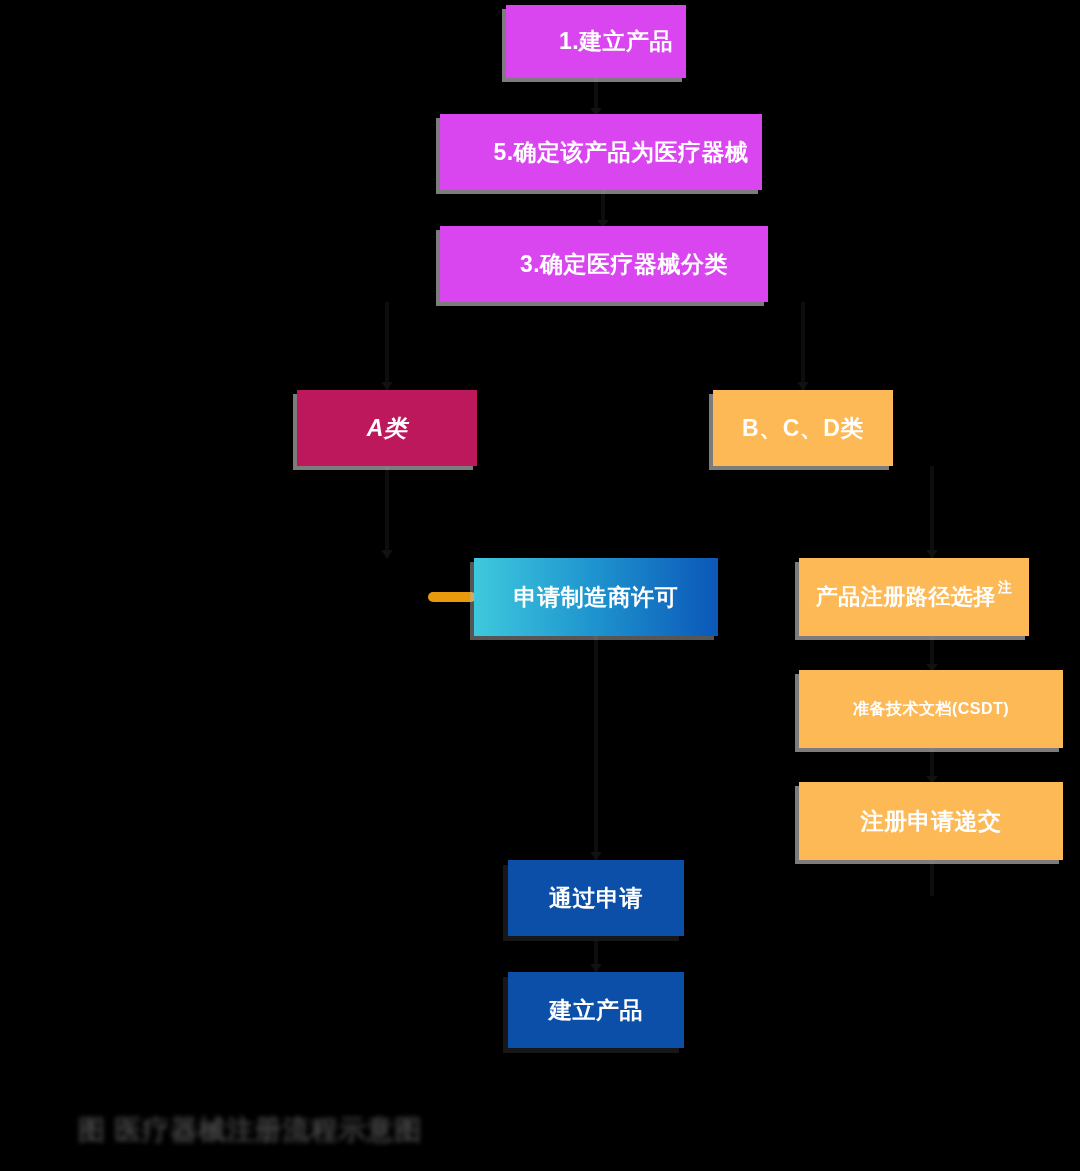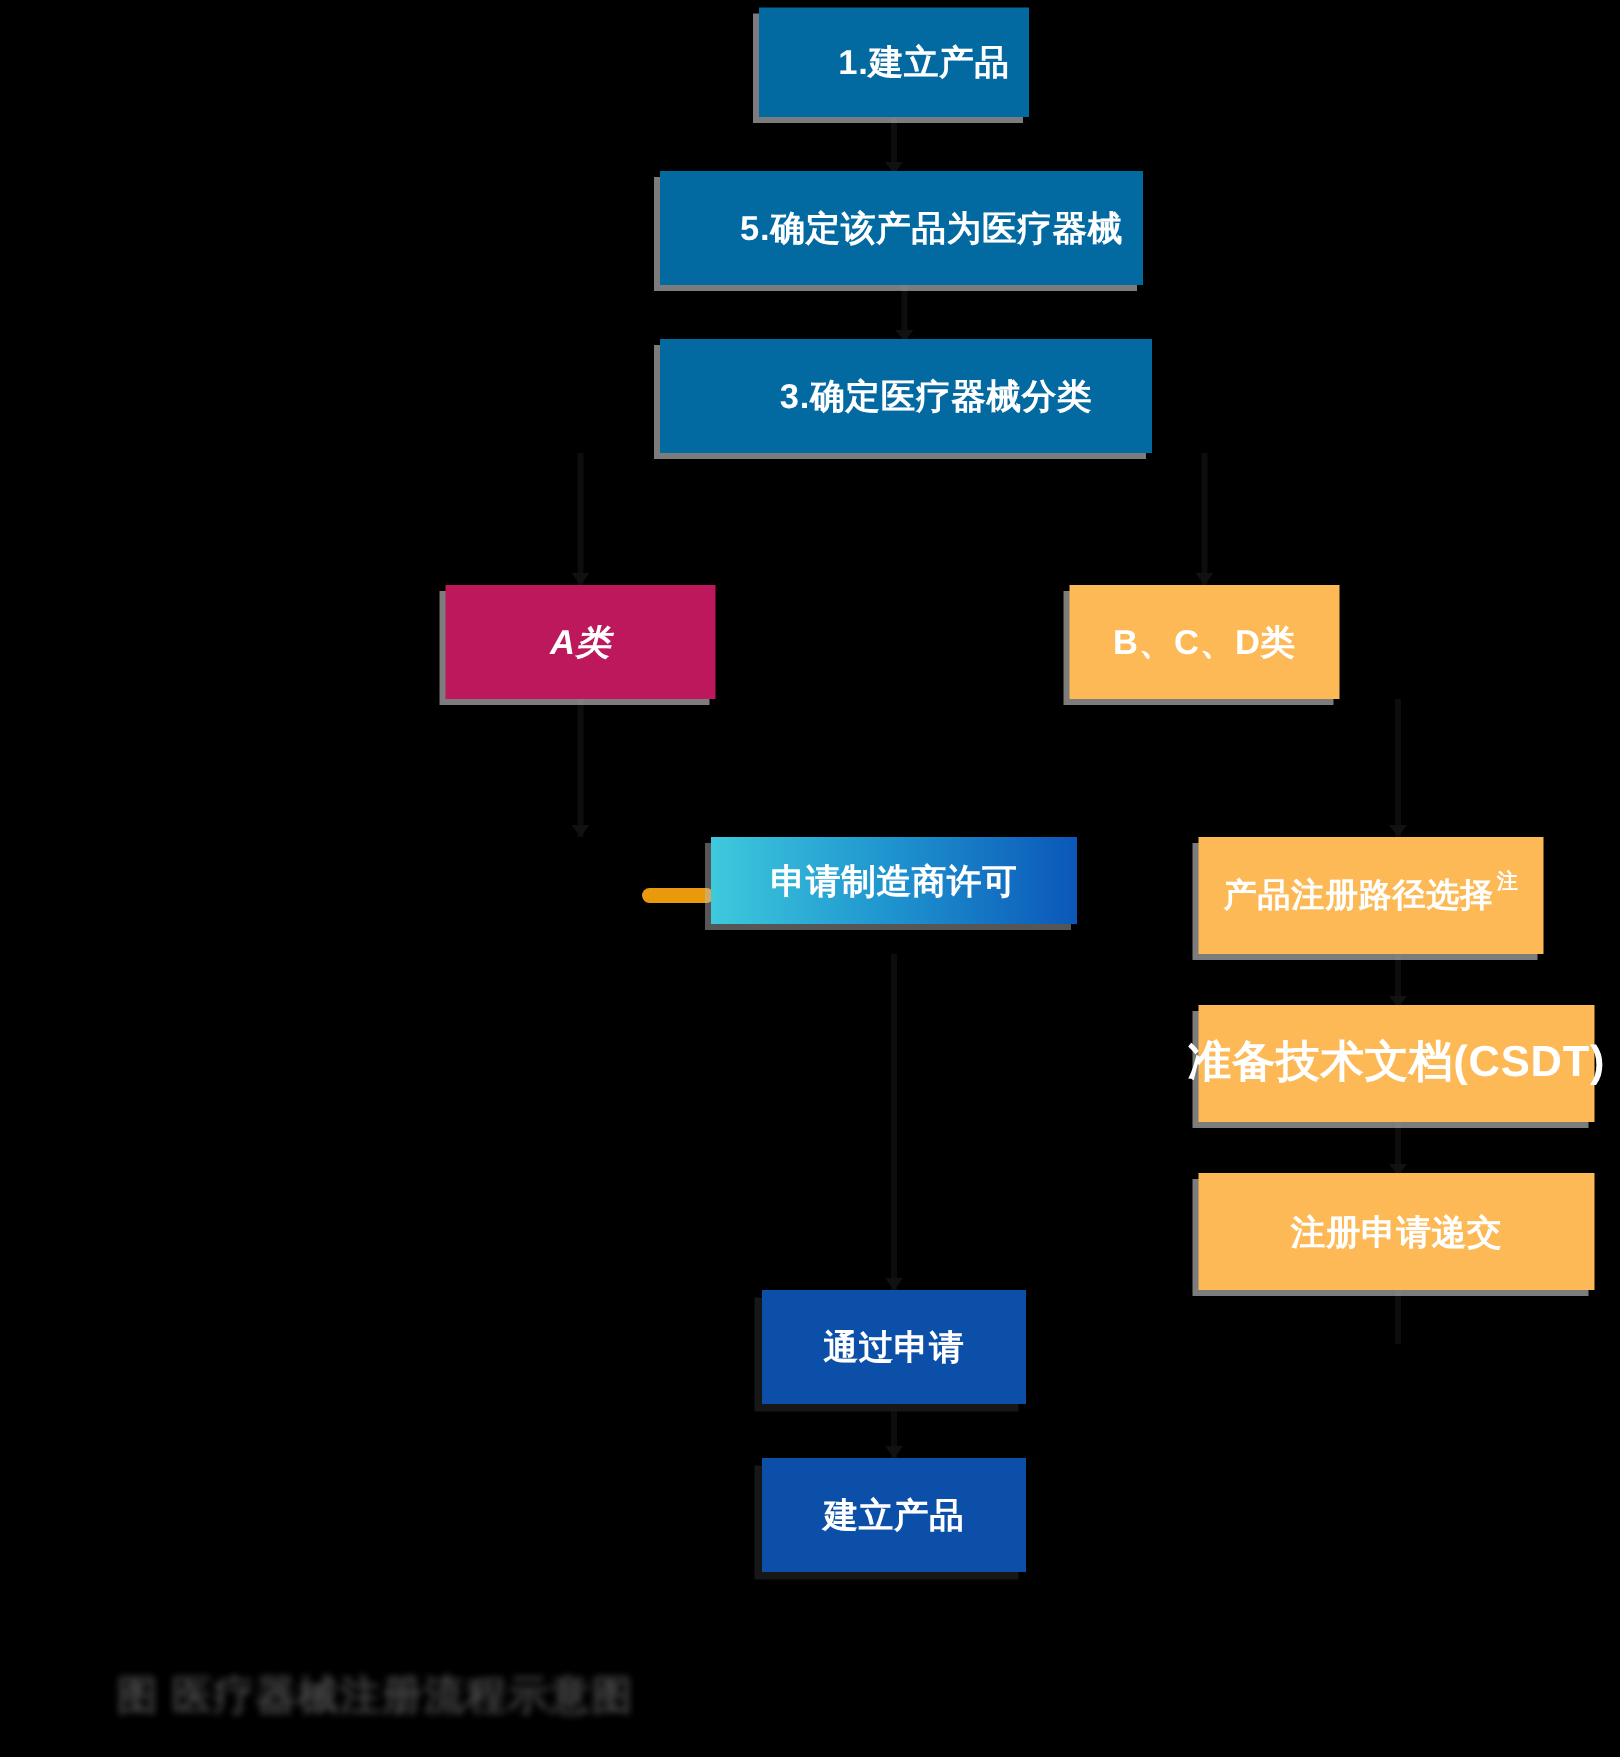--- a/index.html
+++ b/index.html
@@ -34,21 +34,21 @@
     white-space: nowrap;
     box-shadow: -4px 4px 0 0 rgba(200,200,200,0.62);
     filter: blur(0.2px);
   }
 
   .node .label {
     display: inline-block;
   }
 
   
-  .c-lightblue { background: #0369a1; padding-left: 40px; }
+  .c-lightblue { background: #d946ef; padding-left: 40px; }
   .c-gold      { background: #be185d; font-style: italic; }
   .c-orange    { background: #fcb955; }
   .c-grad      { background: linear-gradient(90deg, #3ec9dd 0%, #1f95cf 48%, #0b57b8 100%); box-shadow: -4px 4px 0 0 rgba(190,190,190,0.45); }
   .c-darkblue  { background: #0b4fa8; box-shadow: -5px 5px 0 0 rgba(25,25,25,0.9); }
 
   
   .conn {
     position: absolute;
     background: #0d0d0d;
   }
@@ -143,30 +143,30 @@
 
   <div class="node c-gold" style="left:297px; top:390px; width:180px; height:76px; font-size:23px;">
     <span class="label">A类</span>
   </div>
 
   <div class="node c-orange" style="left:713px; top:390px; width:180px; height:76px; font-size:23px;">
     <span class="label">B、C、D类</span>
   </div>
 
 
-  <div class="node c-grad" style="left:474px; top:558px; width:244px; height:58px; font-size:23px;">
+  <div class="node c-grad" style="left:474px; top:558px; width:244px; height:78px; font-size:23px;">
     <span class="label">申请制造商许可</span>
   </div>
 
   <div class="node c-orange" style="left:799px; top:558px; width:230px; height:78px; font-size:22px;text-align:right;">
     <span class="label">产品注册路径选择</span>
       <span class="sup-note">注</span>
   </div>
 
-  <div class="node c-orange" style="left:799px; top:670px; width:264px; height:78px; font-size:29px;">
+  <div class="node c-orange" style="left:799px; top:670px; width:264px; height:78px; font-size:16px;">
     <span class="label">准备技术文档(CSDT)</span>
   </div>
 
   <div class="node c-orange" style="left:799px; top:782px; width:264px; height:78px; font-size:23px;">
     <span class="label">注册申请递交</span>
   </div>
 
   <div class="node c-darkblue" style="left:508px; top:860px; width:176px; height:76px; font-size:23px;">
     <span class="label">通过申请</span>
   </div>

